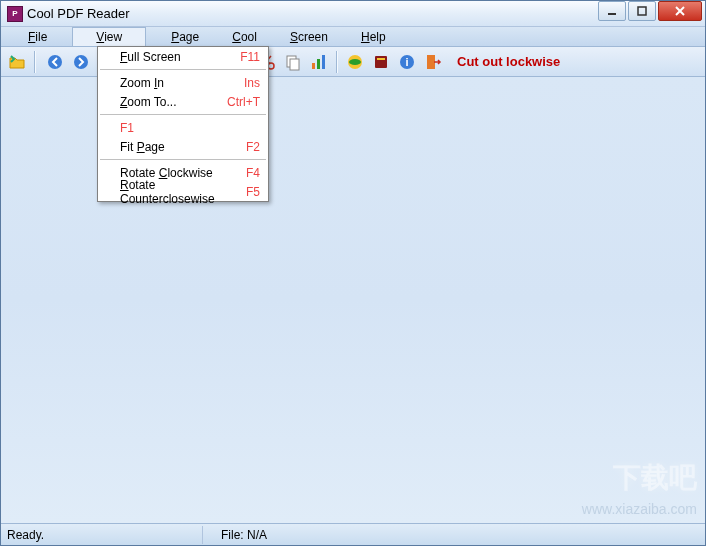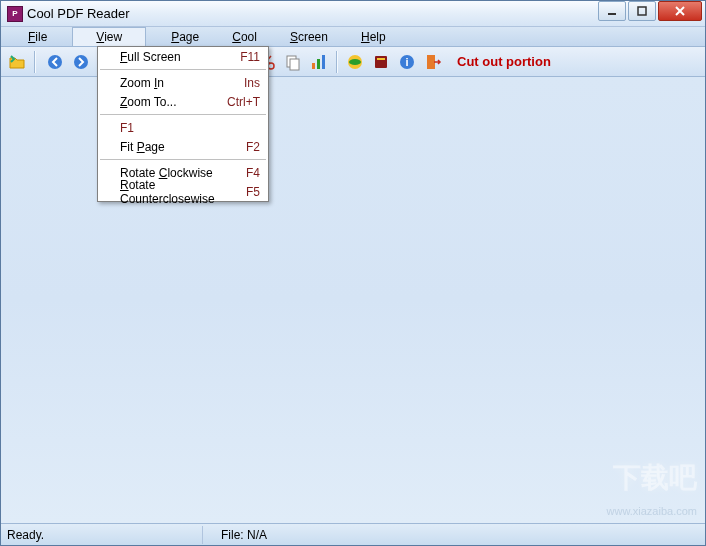--- a/index.html
+++ b/index.html
@@ -23,31 +23,31 @@
 .toolbar { height: 30px; background: linear-gradient(to bottom, #e8f0fa, #cfe0f3); border-bottom: 1px solid #9fb8d6; display: flex; align-items: center; padding: 0 4px; gap: 2px; }
 .tbtn { width: 24px; height: 24px; display: flex; align-items: center; justify-content: center; border-radius: 2px; }
 .tsep { width: 2px; height: 22px; border-left: 1px solid #9fb8d6; border-right: 1px solid #f5faff; margin: 0 3px; }
 .tool-text { margin-left: 10px; color: #c00000; font-weight: bold; font-size: 13px; white-space: nowrap; }
 
 .content { flex: 1; background: linear-gradient(to bottom, #d9e7f6 0%, #d5e4f5 50%, #e0ecf8 100%); position: relative; }
 
 .dropdown { position: absolute; top: 46px; left: 53px; width: 172px; background: #fff; border: 1px solid #808080; box-shadow: 2px 2px 4px rgba(0,0,0,0.3); z-index: 100; margin-left: 44px; }
 .dd-item { height: 19px; display: flex; align-items: center; padding: 0 8px 0 22px; cursor: default; position: relative; }
 .dd-label { flex: 1; }
-.dd-shortcut { color: #7f1d1d; }
+.dd-shortcut { color: #ef4444; }
 .dd-sep { height: 1px; background: #c0c0c0; margin: 3px 2px; }
 .u { text-decoration: underline; }
 
 .statusbar { height: 22px; background: linear-gradient(to bottom, #e0ecf8, #c8dcf0); border-top: 1px solid #9fb8d6; display: flex; align-items: center; font-size: 12px; gap: 12px; }
 .status-cell { padding: 0 6px; border-right: 1px solid #b0c4de; height: 18px; display: flex; align-items: center; }
 .status-cell:first-child { width: 202px; }
 .status-cell:last-child { border-right: none; flex: 1; text-align: right; }
 
 .watermark { position: absolute; right: 8px; bottom: 26px; color: rgba(255,255,255,0.45); font-size: 28px; font-weight: bold; pointer-events: none; text-shadow: 0 0 8px rgba(255,255,255,0.3); }
-.watermark-sub { position: absolute; right: 8px; bottom: 6px; color: rgba(180,200,220,0.7); font-size: 11px; pointer-events: none; }
+.watermark-sub { position: absolute; right: 8px; bottom: 6px; color: rgba(180,200,220,0.7); font-size: 14px; pointer-events: none; }
 
 svg { display: block; }
 </style>
 </head>
 <body>
 
 <div class="window">
 
   <div class="titlebar">
     <div class="titlebar-icon">P</div>
@@ -180,21 +180,21 @@
           <circle cx="9" cy="9" r="7" fill="#3b7dd8"></circle>
           <text x="9" y="13" text-anchor="middle" fill="#fff" font-size="11" font-weight="bold">i</text>
         </svg>
       </div>
     <div class="tbtn">
         <svg width="18" height="18">
           <rect x="3" y="2" width="8" height="14" fill="#e67a2a"></rect>
           <path d="M10 9h6m-2-2l2 2-2 2" stroke="#c83020" stroke-width="1.5" fill="none"></path>
         </svg>
       </div>
-    <div class="tool-text">Cut out portion</div>
+    <div class="tool-text">Cut out lockwise</div>
   </div>
 
   <div class="content">
     <div class="watermark">下载吧</div>
     <div class="watermark-sub">www.xiazaiba.com</div>
   </div>
 
   <div class="statusbar">
     <div class="status-cell">Ready.</div>
     <div class="status-cell">File: N/A</div>

